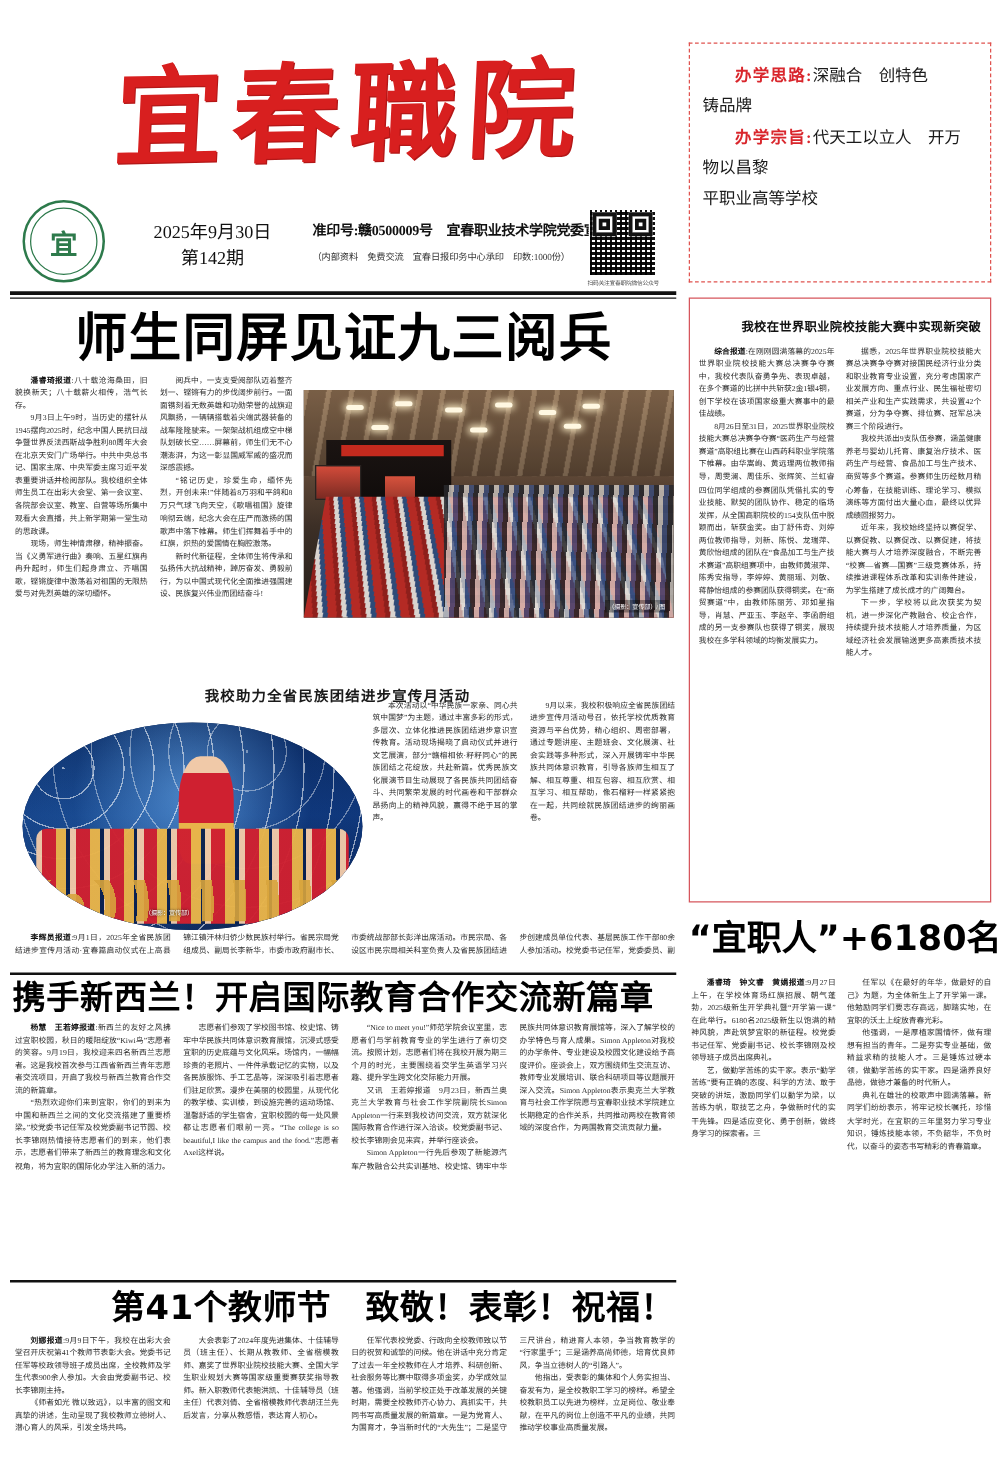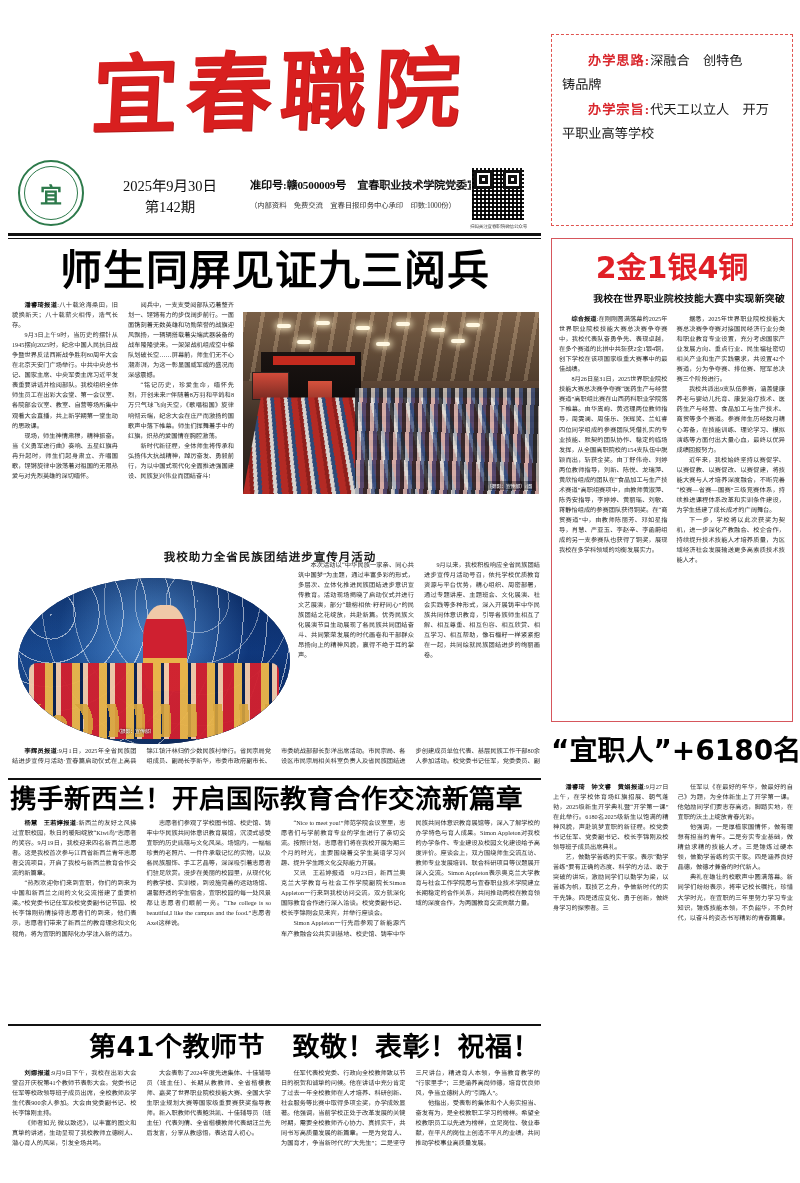--- a/index.html
+++ b/index.html
@@ -529,20 +529,23 @@
 
   <div class="mission-box">
     <div class="mission-line">
       <span class="ind"></span><span class="lbl">办学思路:</span><span>深融合　创特色</span>
     </div>
     <div class="mission-line">
       <span>铸品牌</span>
     </div>
     <div class="mission-line">
       <span class="ind"></span><span class="lbl">办学宗旨:</span><span>代天工以立人　开万</span>
+    </div>
+    <div class="mission-line">
+      <span>物以昌黎</span>
     </div>
     <div class="mission-line">
       <span>平职业高等学校</span>
     </div>
   </div>
 
   <div class="rule rule-top-left"></div>
   <div class="rule rule-top-left2"></div>
 
   <div class="lead-head">师生同屏见证九三阅兵</div>
@@ -615,21 +618,20 @@
   <div class="td-head">第41个教师节　致敬！表彰！祝福！</div>
   <div class="td-body">
     <p class="para first"><span class="byline">刘娜报道</span>:<span>9月9日下午，我校在出彩大会堂召开庆祝第41个教师节表彰大会。党委书记任军等校政领导班子成员出席，全校教师及学生代表900余人参加。大会由党委副书记、校长李锦刚主持。</span></p>
     <p class="para">《师者如光 微以致远》，以丰富的图文和真挚的讲述，生动呈现了我校教师立德树人、潜心育人的风采，引发全场共鸣。</p>
     <p class="para">大会表彰了2024年度先进集体、十佳辅导员（班主任）、长期从教教师、全省楷模教师、嘉奖了世界职业院校技能大赛、全国大学生职业规划大赛等国家级重要赛获奖指导教师。新入职教师代表鲍洪凯、十佳辅导员（班主任）代表刘倩、全省楷模教师代表胡汪兰先后发言，分享从教感悟，表达育人初心。</p>
     <p class="para">任军代表校党委、行政向全校教师致以节日的祝贺和诚挚的问候。他在讲话中充分肯定了过去一年全校教师在人才培养、科研创新、社会服务等比赛中取得多项金奖，办学成效显著。他强调，当前学校正处于改革发展的关键时期，需要全校教师齐心协力、真抓实干，共同书写高质量发展的新篇章。一是为党育人、为国育才，争当新时代的“大先生”；二是坚守三尺讲台，精进育人本领，争当教育教学的“行家里手”；三是涵养高尚师德，培育优良师风，争当立德树人的“引路人”。</p>
     <p class="para">他指出，受表彰的集体和个人务实担当、奋发有为，是全校教职工学习的榜样。希望全校教职员工以先进为榜样，立足岗位、敬业奉献，在平凡的岗位上创造不平凡的业绩，共同推动学校事业高质量发展。</p>
   </div>
 
   <div class="right-col-box">
-    <div class="medal-head">2金1银4铜</div>
     <div class="medal-sub">我校在世界职业院校技能大赛中实现新突破</div>
     <div class="medal-body">
       <p class="para first"><span class="byline">综合报道</span>:<span>在刚刚圆满落幕的2025年世界职业院校技能大赛总决赛争夺赛中，我校代表队奋勇争先、表现卓越，在多个赛道的比拼中共斩获2金1银4铜，创下学校在该项国家级重大赛事中的最佳战绩。</span></p>
       <p class="para">8月26日至31日，2025世界职业院校技能大赛总决赛争夺赛“医药生产与经营赛道”高职组比赛在山西药科职业学院落下帷幕。由华嵩峋、黄远理两位教师指导，周雯澜、周佳乐、张辉笑、兰虹睿四位同学组成的参赛团队凭借扎实的专业技能、默契的团队协作、稳定的临场发挥，从全国高职院校的154支队伍中脱颖而出，斩获金奖。由丁舒伟奇、刘婷两位教师指导，刘新、陈悦、龙瑞萍、黄欣怡组成的团队在“食品加工与生产技术赛道”高职组赛项中，由教师黄淑萍、陈秀安指导，李婷婷、黄丽瑶、刘敏、蒋静怡组成的参赛团队获得铜奖。在“商贸赛道”中，由教师陈丽芳、邓如星指导，肖慧、严亚玉、李赵辛、李函蔚组成的另一支参赛队也获得了铜奖，展现我校在多学科领域的均衡发展实力。</p>
       <p class="para">据悉，2025年世界职业院校技能大赛总决赛争夺赛对接国民经济行业分类和职业教育专业设置，充分考虑国家产业发展方向、重点行业、民生福祉密切相关产业和生产实践需求，共设置42个赛道，分为争夺赛、排位赛、冠军总决赛三个阶段进行。</p>
       <p class="para">我校共派出9支队伍参赛，涵盖健康养老与婴幼儿托育、康复治疗技术、医药生产与经营、食品加工与生产技术、商贸等多个赛道。参赛师生历经数月精心筹备，在技能训练、理论学习、模拟演练等方面付出大量心血，最终以优异成绩回报努力。</p>
       <p class="para">近年来，我校始终坚持以赛促学、以赛促教、以赛促改、以赛促建，将技能大赛与人才培养深度融合，不断完善“校赛—省赛—国赛”三级竞赛体系，持续推进课程体系改革和实训条件建设，为学生搭建了成长成才的广阔舞台。</p>
       <p class="para">下一步，学校将以此次获奖为契机，进一步深化产教融合、校企合作，持续提升技术技能人才培养质量，为区域经济社会发展输送更多高素质技术技能人才。</p>
     </div>
   </div>

